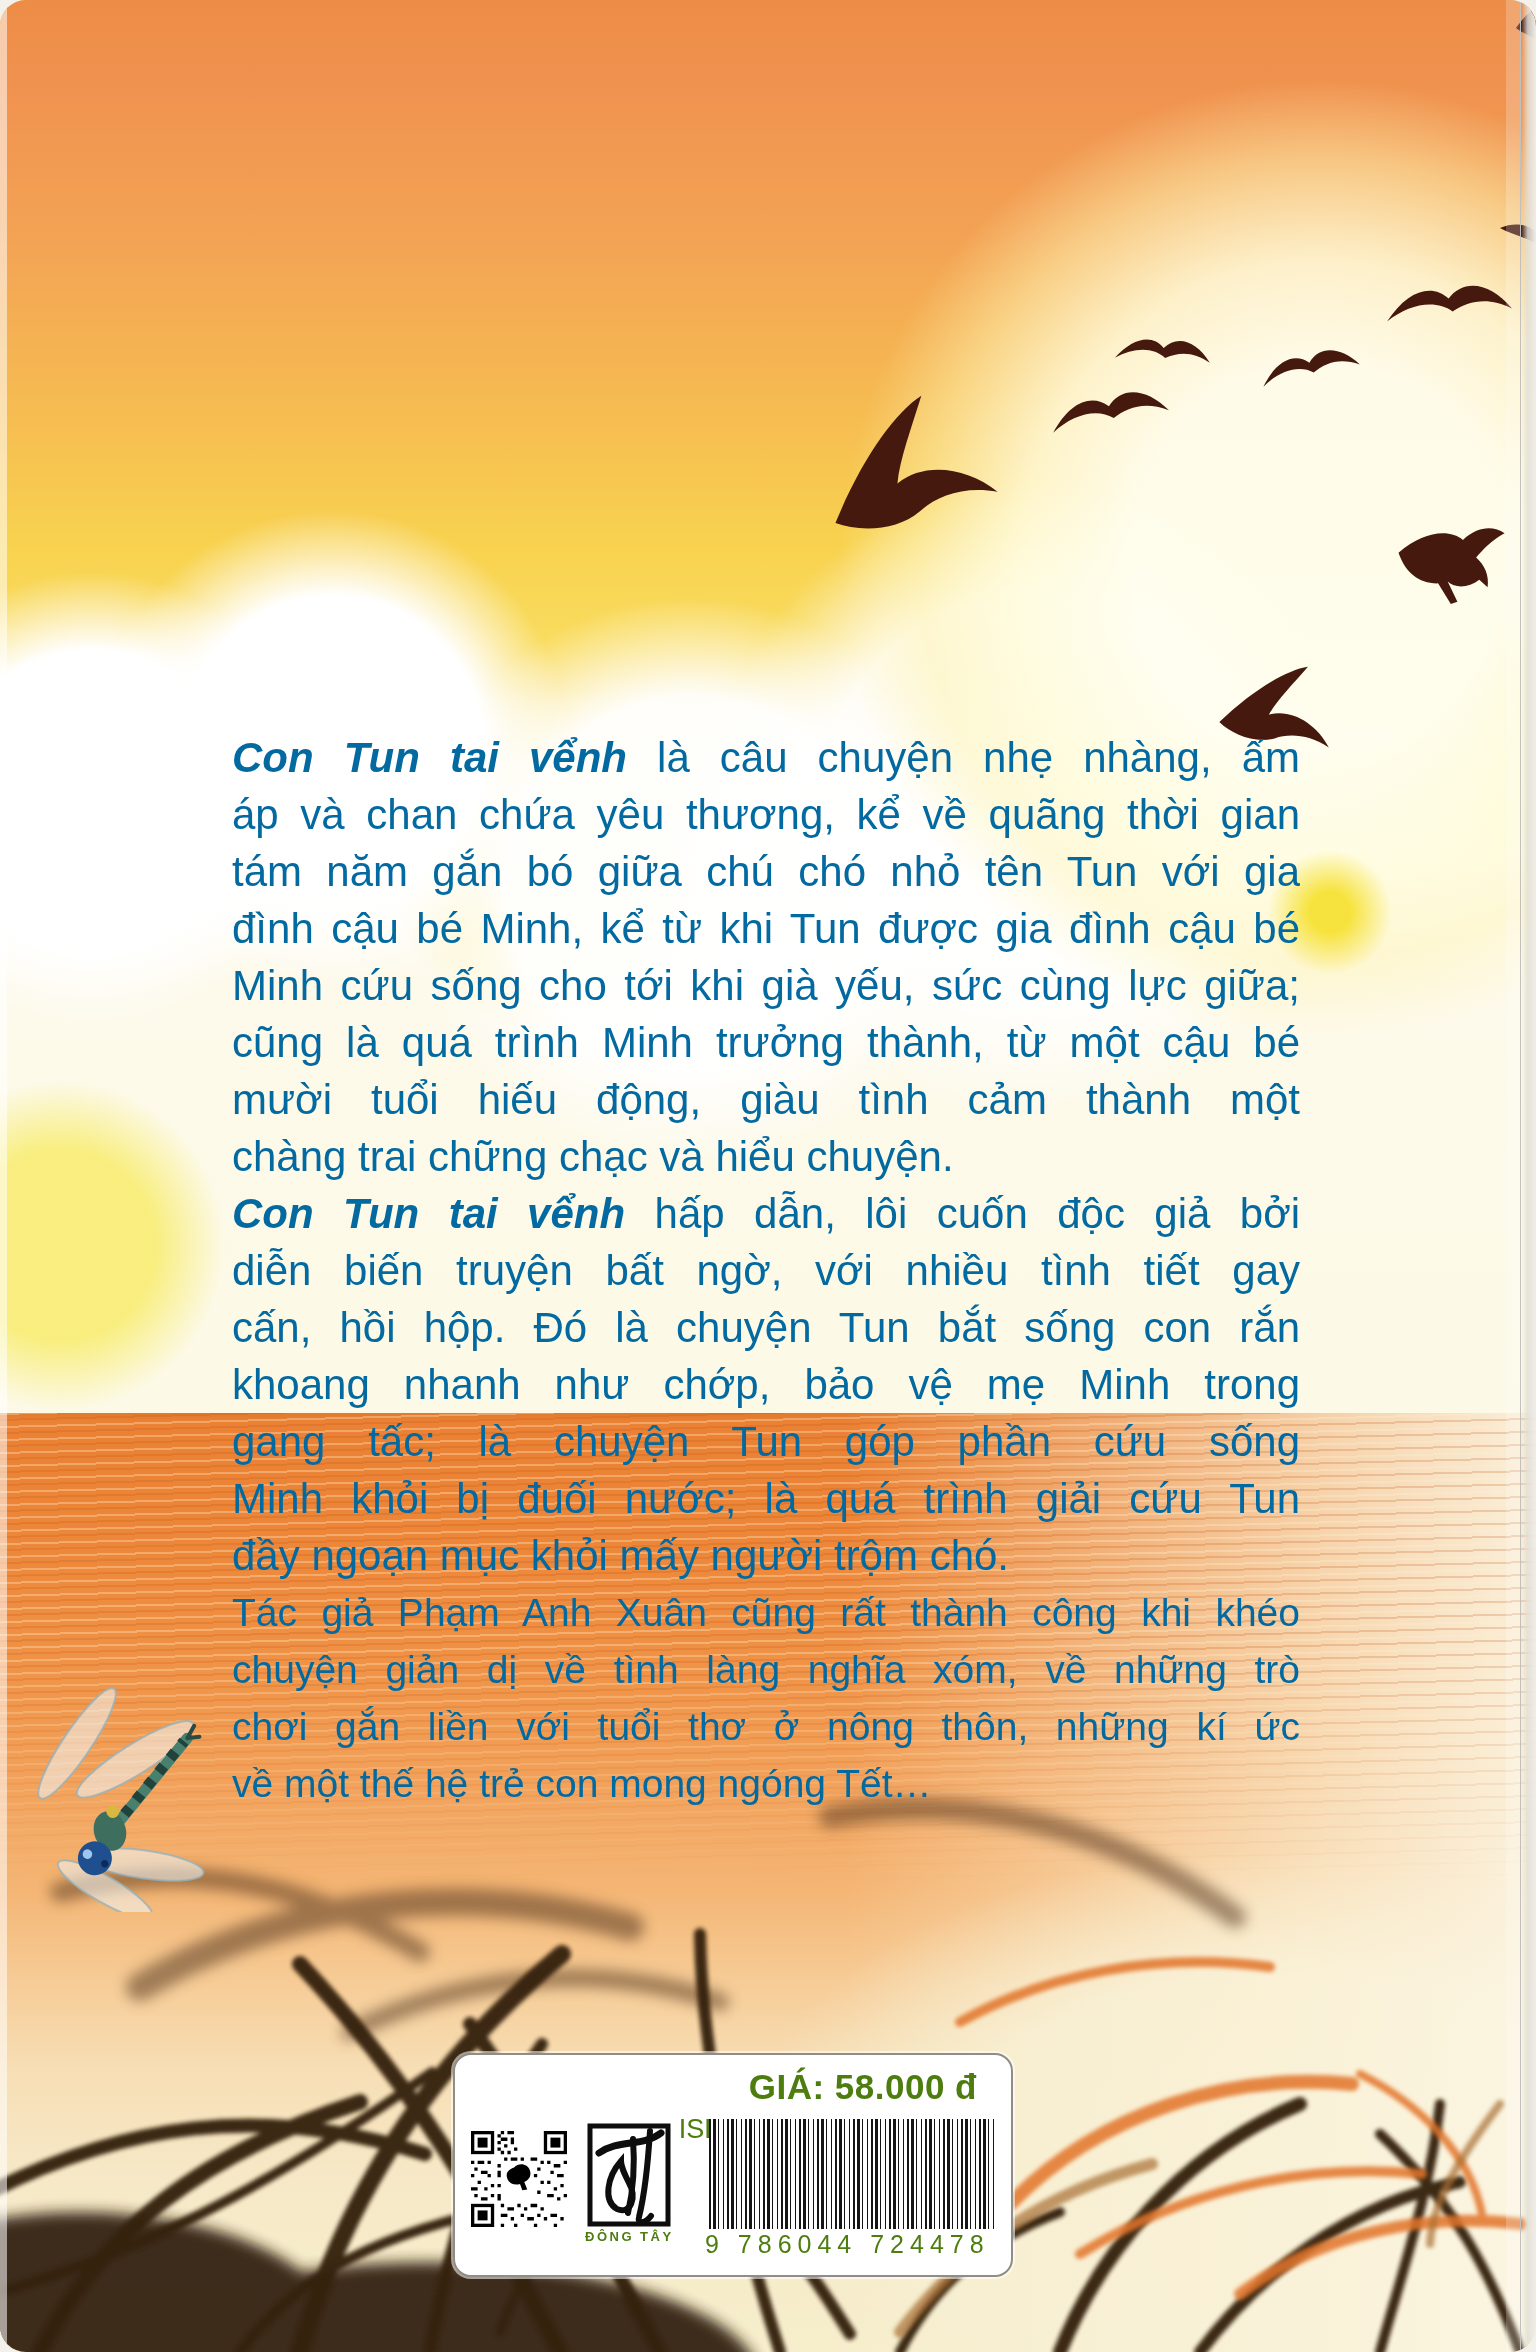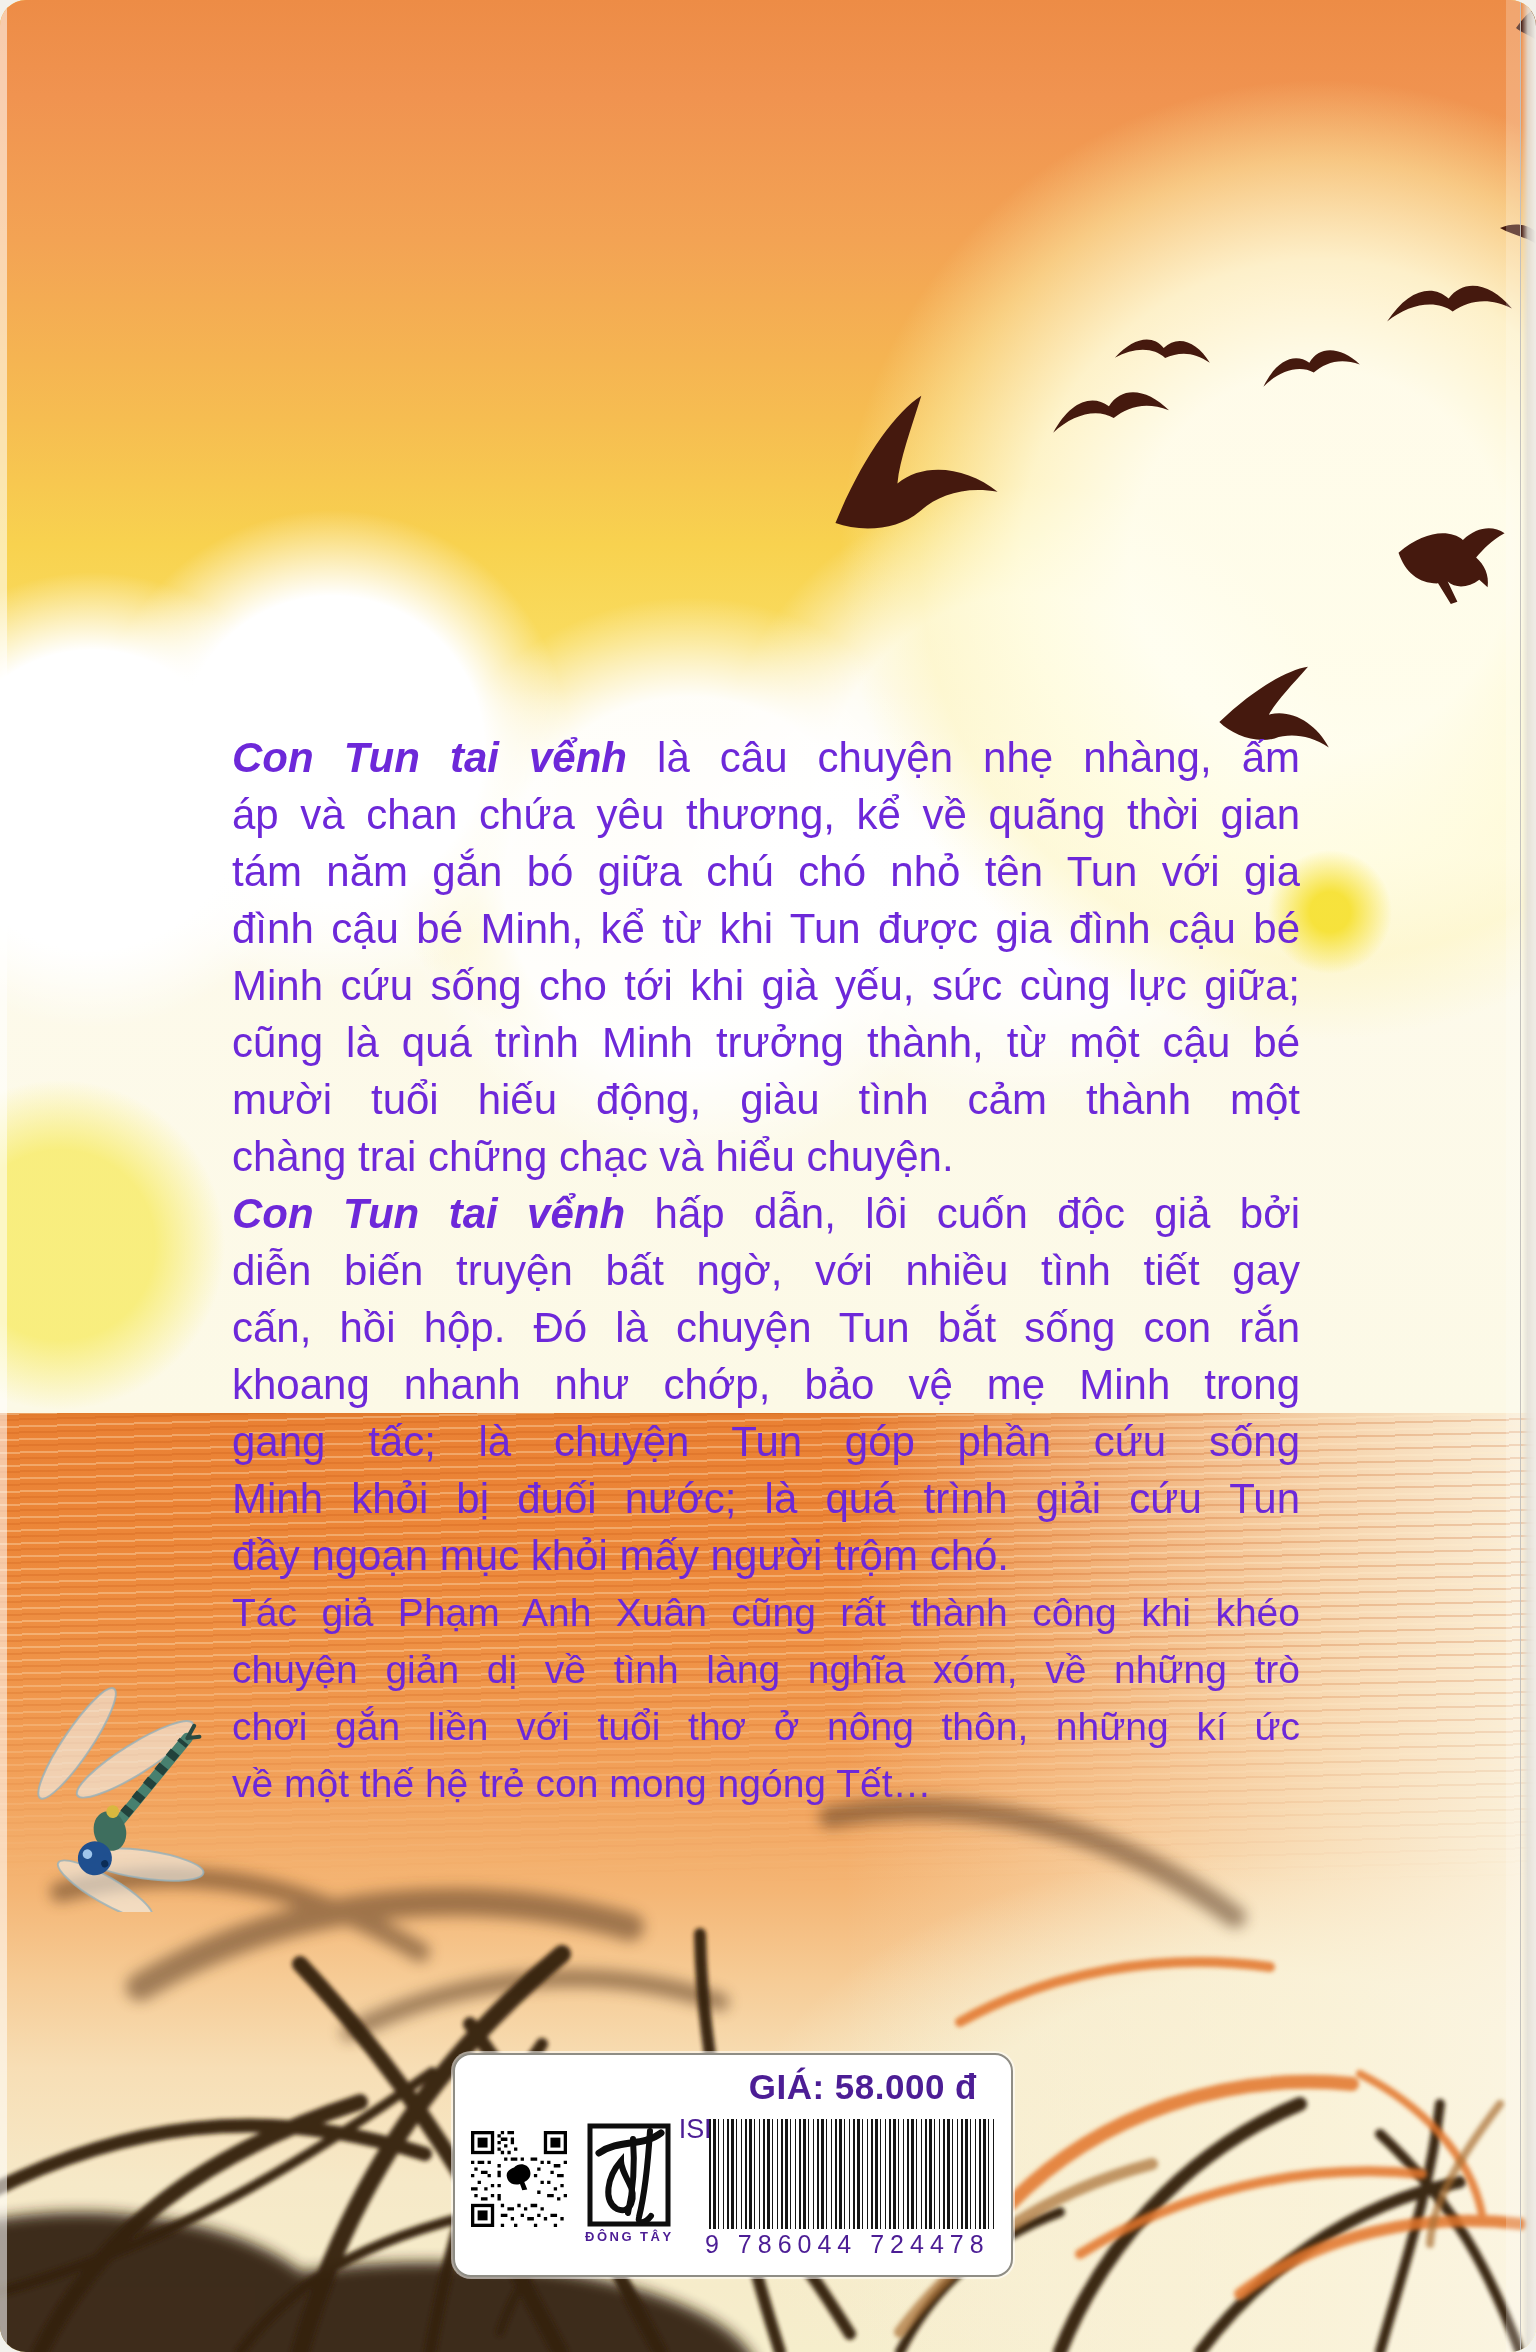--- a/index.html
+++ b/index.html
@@ -35,32 +35,32 @@
     position:absolute;left:0;top:1413px;width:1536px;height:470px;
     background:repeating-linear-gradient(178.5deg,
       rgba(255,238,205,.34) 0 2px, rgba(255,238,205,0) 2px 6px,
       rgba(196,84,18,.22) 6px 8px, rgba(196,84,18,0) 8px 13px);
     -webkit-mask-image:linear-gradient(180deg,#000 0,#000 50%,transparent 100%);
     mask-image:linear-gradient(180deg,#000 0,#000 50%,transparent 100%);
   }
   
   .layer{position:absolute;left:0;top:0;}
   
-  .synopsis{position:absolute;left:232px;top:729px;width:1068px;color:#6d28d9;}
+  .synopsis{position:absolute;left:232px;top:729px;width:1068px;color:#0369a1;}
   .para-a{font-size:42px;line-height:57px;}
   .para-c{font-size:39px;line-height:57px;}
   .tline{text-align:justify;text-align-last:justify;height:57px;overflow:hidden;}
   .tline.last{text-align-last:left;}
   .lead{font-weight:bold;font-style:italic;}
   
   .label-box{
     position:absolute;left:453px;top:2053px;width:556px;height:220px;
     background:#ffffff;border:2px solid #8f8d85;border-radius:18px;
     box-shadow:0 0 0 2px rgba(255,255,255,.55);
-    color:#4c1d95;
+    color:#4d7c0f;
   }
   .price{position:absolute;top:12px;right:34px;font-size:35px;font-weight:bold;letter-spacing:.5px;}
   .isbn{position:absolute;top:59px;right:23px;font-size:27px;}
   .qr{position:absolute;left:16px;top:76px;width:96px;height:96px;}
   .logo{position:absolute;left:130px;top:68px;width:88px;}
   .logo svg{display:block;margin:0 auto;}
   .logo-text{font-size:13px;font-weight:bold;letter-spacing:2.5px;text-align:right;margin-top:2px;white-space:nowrap;}
   .barcode{position:absolute;left:250px;top:64px;width:296px;}
   .bars{height:110px;margin:0 4px;
     background:repeating-linear-gradient(90deg,

